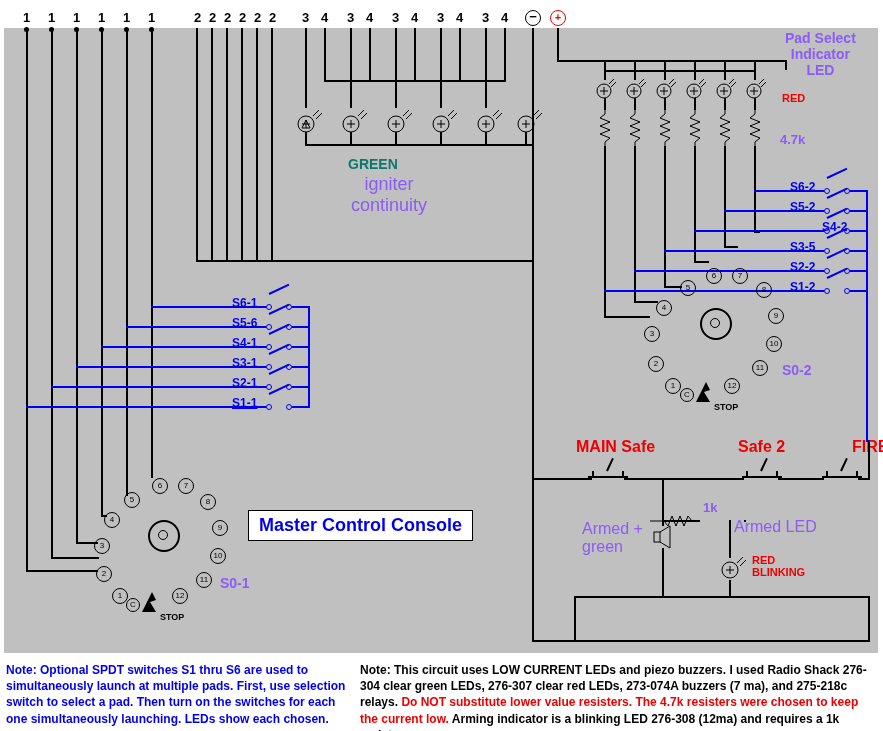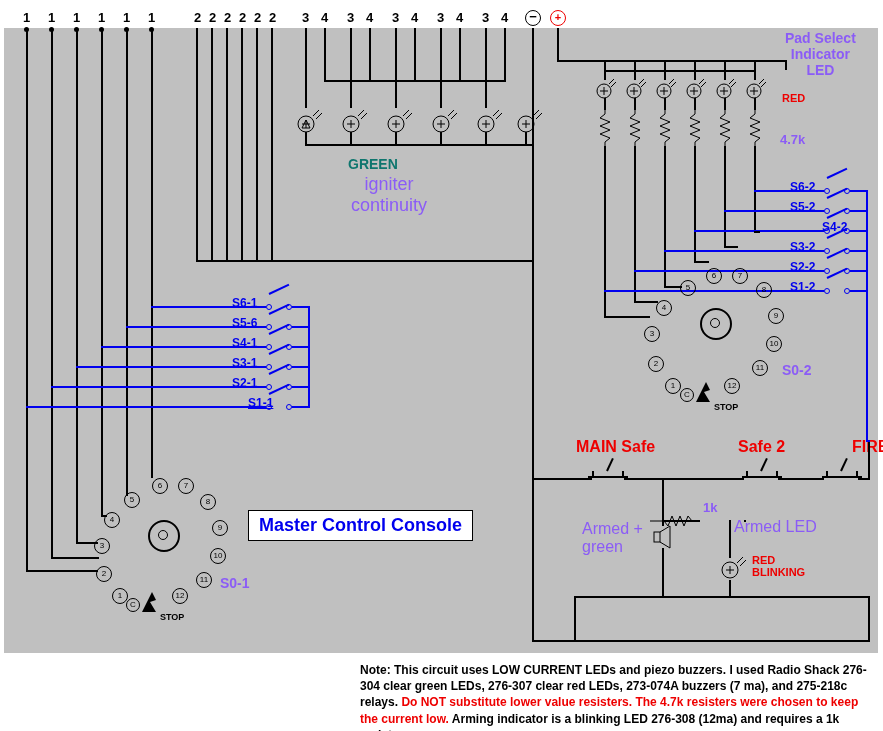--- a/index.html
+++ b/index.html
@@ -230,21 +230,21 @@
 <div class="wire-black-v" style="left:604px; top:146px; height:170px;"></div>
 <div class="wire-black-v" style="left:634px; top:146px; height:155px;"></div>
 <div class="wire-black-v" style="left:664px; top:146px; height:140px;"></div>
 <div class="wire-black-v" style="left:694px; top:146px; height:115px;"></div>
 <div class="wire-black-v" style="left:724px; top:146px; height:100px;"></div>
 <div class="wire-black-v" style="left:754px; top:146px; height:85px;"></div>
 
 <div class="switch-label" style="left:790px; top:180px;">S6-2</div>
 <div class="switch-label" style="left:790px; top:200px;">S5-2</div>
 <div class="switch-label" style="left:790px; top:220px;margin-left:32px;">S4-2</div>
-<div class="switch-label" style="left:790px; top:240px;">S3-2</div>
+<div class="switch-label" style="left:790px; top:240px;">S3-5</div>
 <div class="switch-label" style="left:790px; top:260px;">S2-2</div>
 <div class="switch-label" style="left:790px; top:280px;">S1-2</div>
 
 <div class="sw-open" style="left:824px; top:178px;">
       <span class="a"></span>
       <span class="b"></span>
       <span class="arm"></span>
     </div>
 <div class="sw-open" style="left:824px; top:198px;">
       <span class="a"></span>
@@ -285,21 +285,21 @@
 <div class="wire-blue-h" style="left:850px; top:250px; width:18px;"></div>
 <div class="wire-blue-h" style="left:850px; top:270px; width:18px;"></div>
 <div class="wire-blue-h" style="left:850px; top:290px; width:18px;"></div>
 <div class="wire-blue-v" style="left:866px; top:190px; height:250px;"></div>
 
 <div class="switch-label" style="left:232px; top:296px;">S6-1</div>
 <div class="switch-label" style="left:232px; top:316px;">S5-6</div>
 <div class="switch-label" style="left:232px; top:336px;">S4-1</div>
 <div class="switch-label" style="left:232px; top:356px;">S3-1</div>
 <div class="switch-label" style="left:232px; top:376px;">S2-1</div>
-<div class="switch-label" style="left:248px; top:396px;text-decoration:underline;">S1-1</div>
+<div class="switch-label" style="left:232px; top:396px;text-decoration:underline;">S1-1</div>
 
 <div class="sw-open" style="left:266px; top:294px;">
       <span class="a"></span>
       <span class="b"></span>
       <span class="arm"></span>
     </div>
 <div class="sw-open" style="left:266px; top:314px;">
       <span class="a"></span>
       <span class="b"></span>
       <span class="arm"></span>
@@ -452,20 +452,24 @@
 <div class="wire-black-v" style="left:662px; top:548px; height:48px;"></div>
 <div class="wire-black-h" style="left:574px; top:596px; width:296px;"></div>
 <div class="wire-black-v" style="left:574px; top:596px; height:44px;"></div>
 <div class="wire-black-h" style="left:532px; top:640px; width:338px;"></div>
 <div class="wire-black-v" style="left:868px; top:596px; height:46px;"></div>
 <div class="wire-black-v" style="left:729px; top:580px; height:18px;"></div>
 <div class="wire-black-v" style="left:729px; top:520px; height:38px;"></div>
 <div class="wire-black-h" style="left:662px; top:520px; width:38px;"></div>
 <div class="wire-black-h" style="left:744px; top:520px; width:2px;"></div>
 
+<div class="footnote-blue" style="left:6px; top:662px; width:344px; white-space:pre-wrap;">Note: Optional SPDT switches S1 thru S6 are used to
+simultaneously launch at multiple pads. First, use selection
+switch to select a pad. Then turn on the switches for each
+one simultaneously launching. LEDs show each chosen.</div>
 <div class="footnote-black" style="left:360px; top:662px; width:518px;">
   <span>Note:  This circuit uses LOW CURRENT LEDs and piezo buzzers.  I used Radio Shack
 276-304 clear green LEDs, 276-307 clear red LEDs, 273-074A buzzers (7 ma), and 275-218c
 relays.  </span><span class="footnote-red">Do NOT substitute lower value resisters.  The 4.7k resisters were chosen to keep the
 current low.</span><span>  Arming indicator is a blinking LED 276-308 (12ma) and requires a 1k resister.</span>
 </div>
 
 </div>
 
 </body></html>

